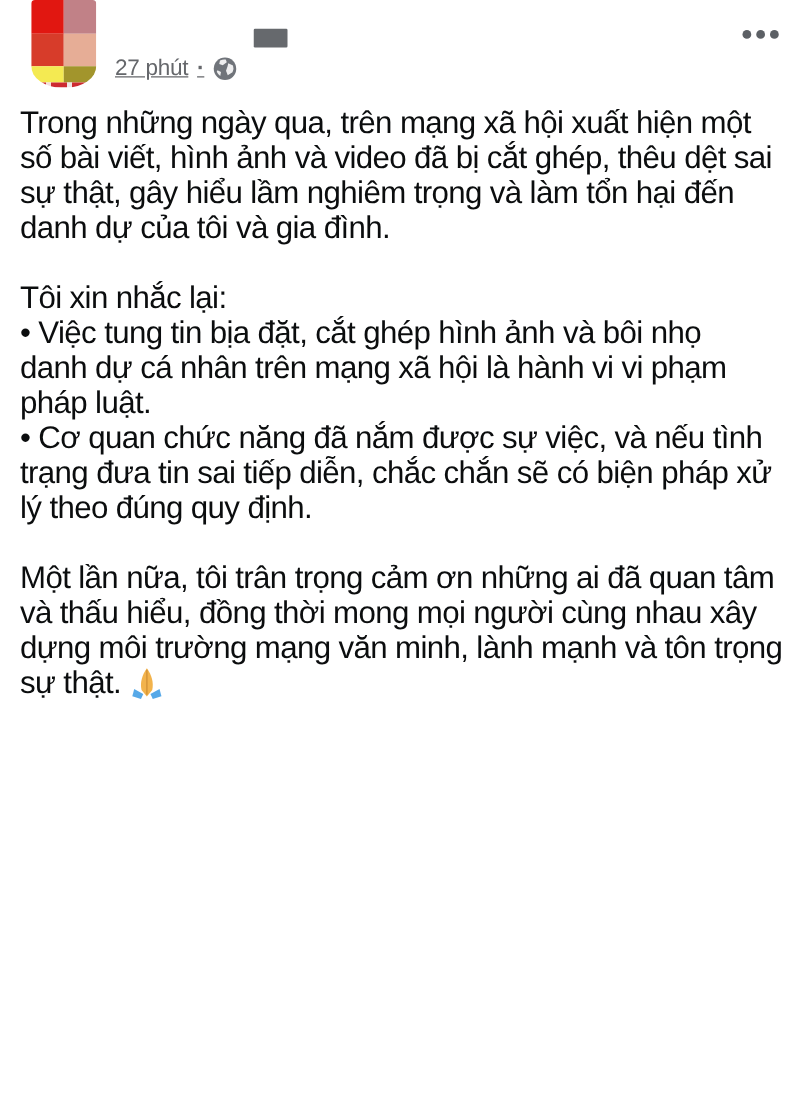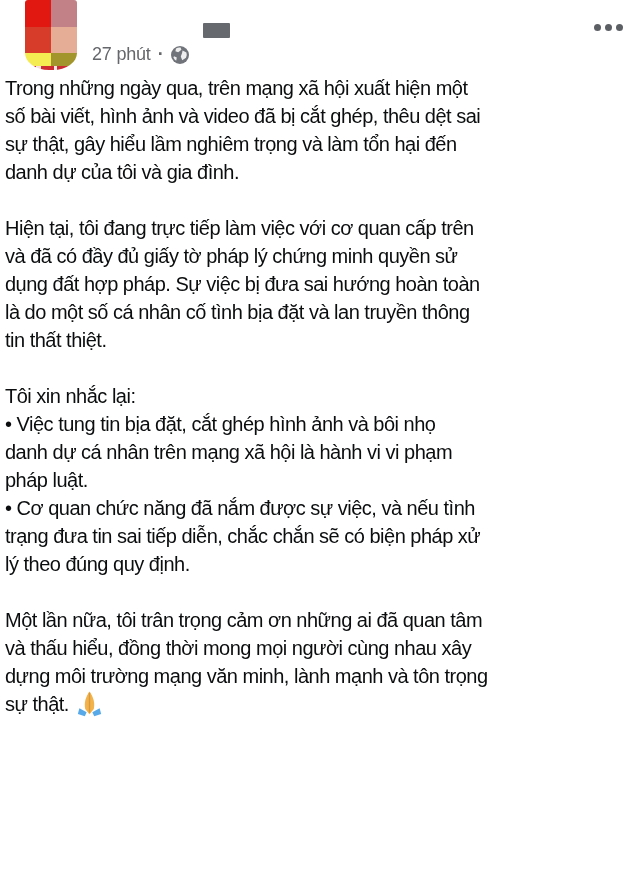--- a/index.html
+++ b/index.html
@@ -30,35 +30,35 @@
   }
 
   .censor-bar {
     position: absolute; left: 203px; top: 23px;
     width: 27px; height: 15px; border-radius: 1px;
   }
 
   .meta-row {
     position: absolute; left: 92px; top: 43px;
     display: flex; align-items: center;
-    font-size: 18px; color: #65676b; letter-spacing: -0.2px;
+    font-size: 18px; color: #65676b; letter-spacing: -0.2px; text-decoration: underline;
   }
   .meta-row .sep { margin: 0 7px; font-weight: bold; }
   .globe-icon { display: inline-flex; margin-top: 2px; }
 
   .options-btn {
     position: absolute; right: 15px; top: 22px;
     display: flex; gap: 4px; padding: 2px; cursor: pointer;
   }
   .dot { width: 7px; height: 7px; border-radius: 50%; background: #5c6065; }
 
   
   .post-body {
-    margin-top: 4px; padding: 0 5px;
-    font-size: 20px; line-height: 28px; letter-spacing: -0.5px;
+    margin-top: 14px; padding: 0 16px;
+    font-size: 25px; line-height: 28px; letter-spacing: -0.5px;
     color: #0b0d0e; overflow: hidden;
   }
   .post-body p { white-space: pre; margin: 0; }
   .post-body p + p { margin-top: 28px; }
 
   .hands-emoji {
     display: inline-block; vertical-align: -6px; margin-left: 7px;
   }
 </style>
 </head>
@@ -101,25 +101,20 @@
       <span class="dot"></span>
     </div>
 
   </header>
 
   <main class="post-body">
     <p>Trong những ngày qua, trên mạng xã hội xuất hiện một
 số bài viết, hình ảnh và video đã bị cắt ghép, thêu dệt sai
 sự thật, gây hiểu lầm nghiêm trọng và làm tổn hại đến
 danh dự của tôi và gia đình.</p>
-    <p>Hiện tại, tôi đang trực tiếp làm việc với cơ quan cấp trên
-và đã có đầy đủ giấy tờ pháp lý chứng minh quyền sử
-dụng đất hợp pháp. Sự việc bị đưa sai hướng hoàn toàn
-là do một số cá nhân cố tình bịa đặt và lan truyền thông
-tin thất thiệt.</p>
     <p>Tôi xin nhắc lại:
 • Việc tung tin bịa đặt, cắt ghép hình ảnh và bôi nhọ
 danh dự cá nhân trên mạng xã hội là hành vi vi phạm
 pháp luật.
 • Cơ quan chức năng đã nắm được sự việc, và nếu tình
 trạng đưa tin sai tiếp diễn, chắc chắn sẽ có biện pháp xử
 lý theo đúng quy định.</p>
     <p><span>Một lần nữa, tôi trân trọng cảm ơn những ai đã quan tâm
 và thấu hiểu, đồng thời mong mọi người cùng nhau xây
 dựng môi trường mạng văn minh, lành mạnh và tôn trọng

